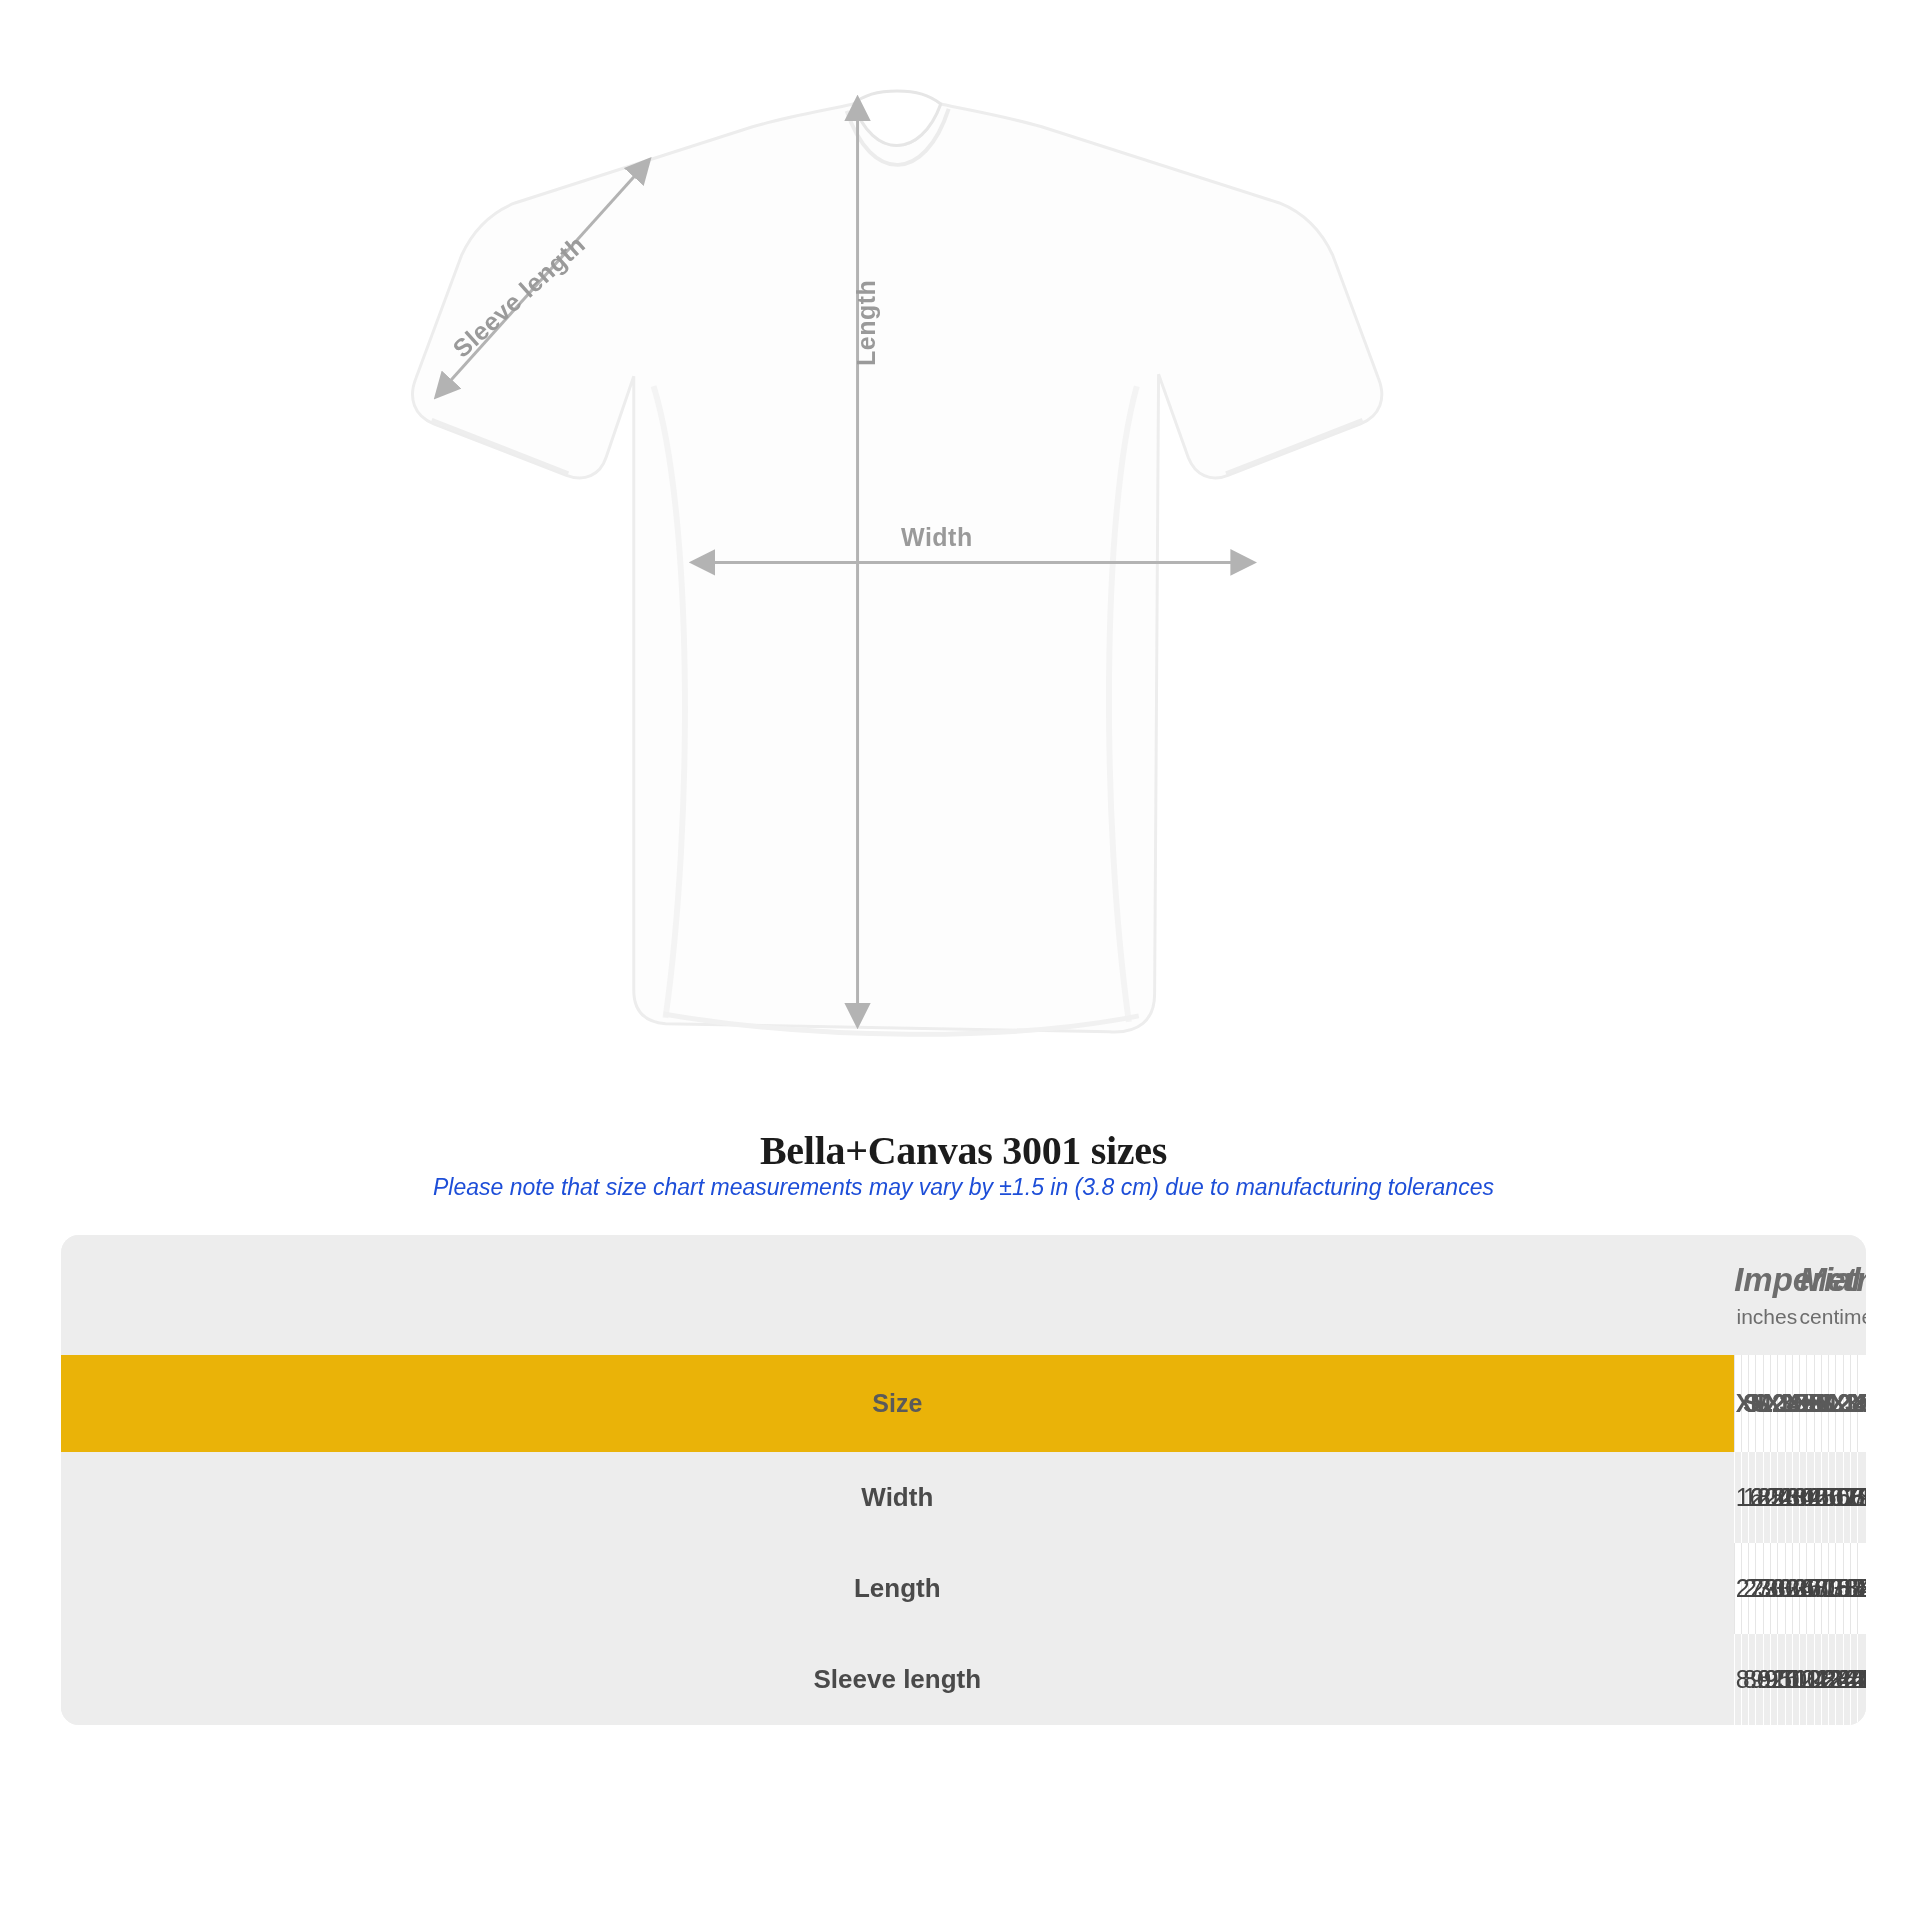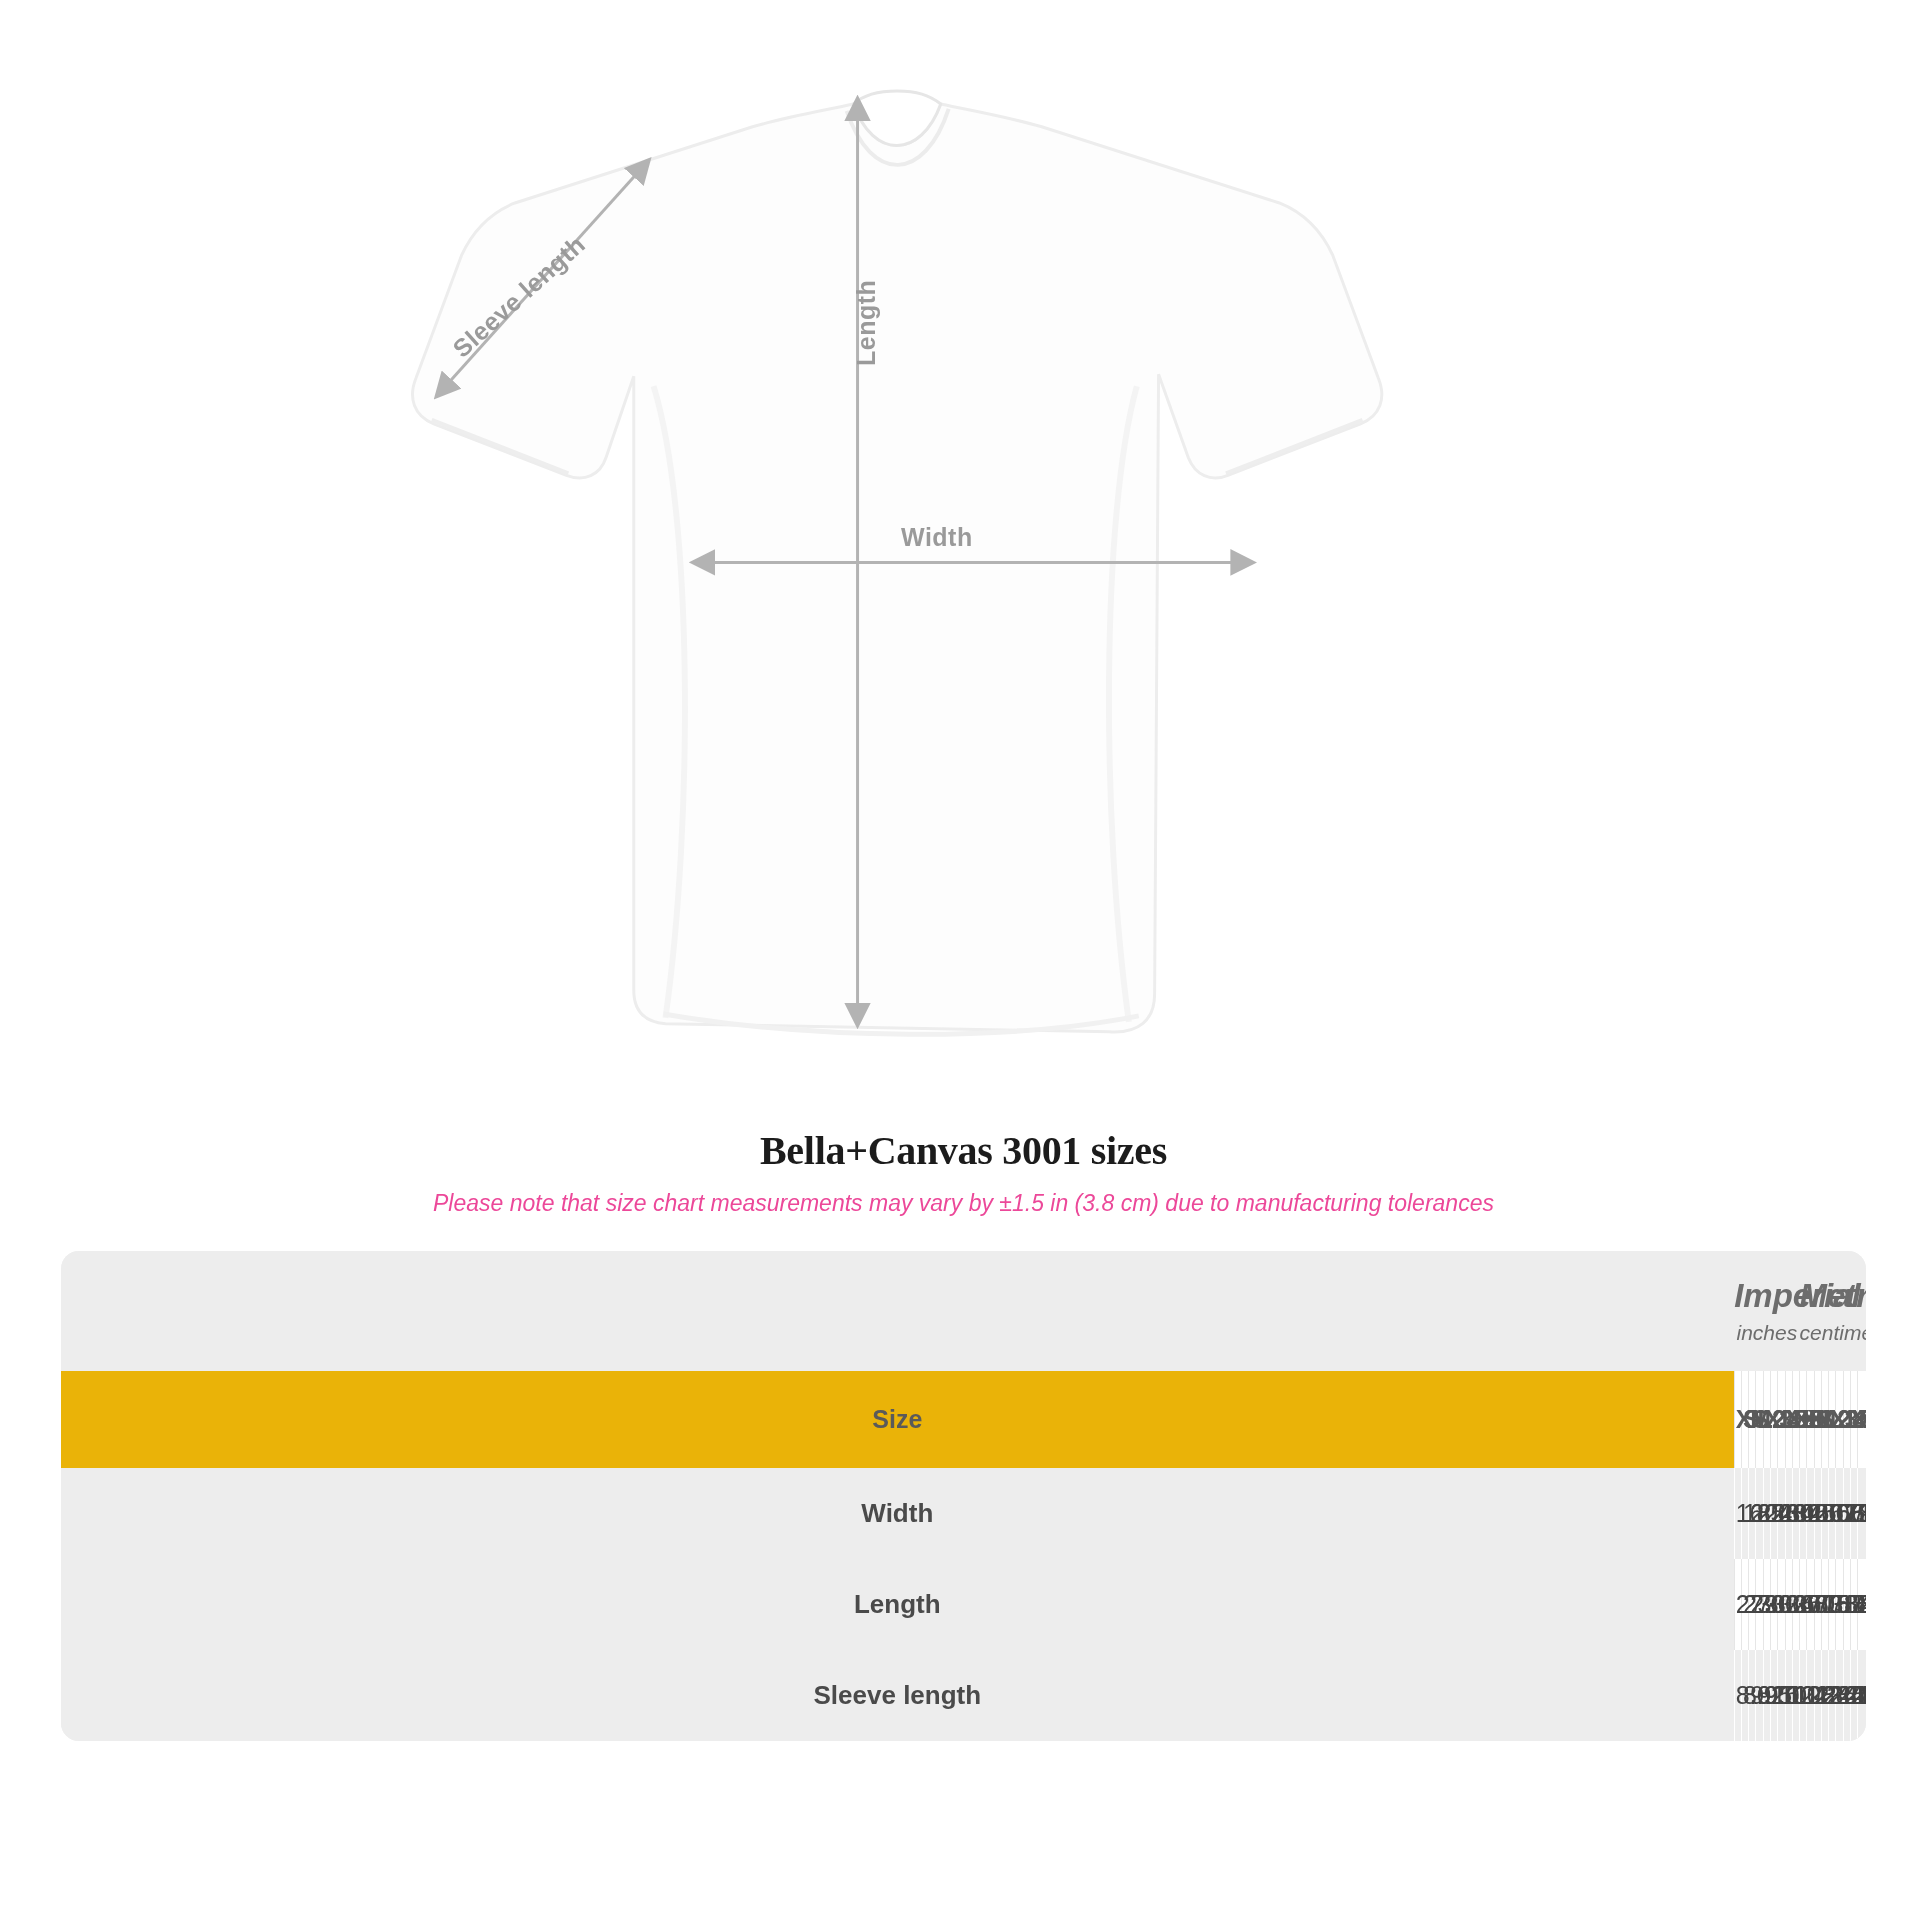--- a/index.html
+++ b/index.html
@@ -64,24 +64,23 @@
     margin-top: 18px;
   }
   .chart-title {
     font-size: 40px;
     font-weight: bold;
     color: #1c1c1c;
     letter-spacing: -0.3px;
     font-family: Liberation Serif, serif;
   }
   .chart-note {
-    margin-top: 16px;
     font-size: 23px;
     font-style: italic;
-    color: #ec4899;
+    color: #1d4ed8;
   }
 
   
   .table-wrap {
     margin: 34px 61px 0 61px;
     border-radius: 18px;
     overflow: hidden;
     background: #ededed;
   }
   table.size-table {
@@ -99,21 +98,20 @@
     padding: 26px 0 26px 0;
   }
   .unit-name {
     font-size: 33px;
     font-weight: bold;
     font-style: italic;
     color: #6d6d6d;
   }
   .unit-sub {
     font-size: 21px;
-    font-style: italic;
     color: #6d6d6d;
     margin-top: 6px;
   }
   .head-row td {
     background: #ffffff;
     font-size: 25px;
     font-weight: bold;
     color: #5a5a5a;
     height: 95px;
   }

